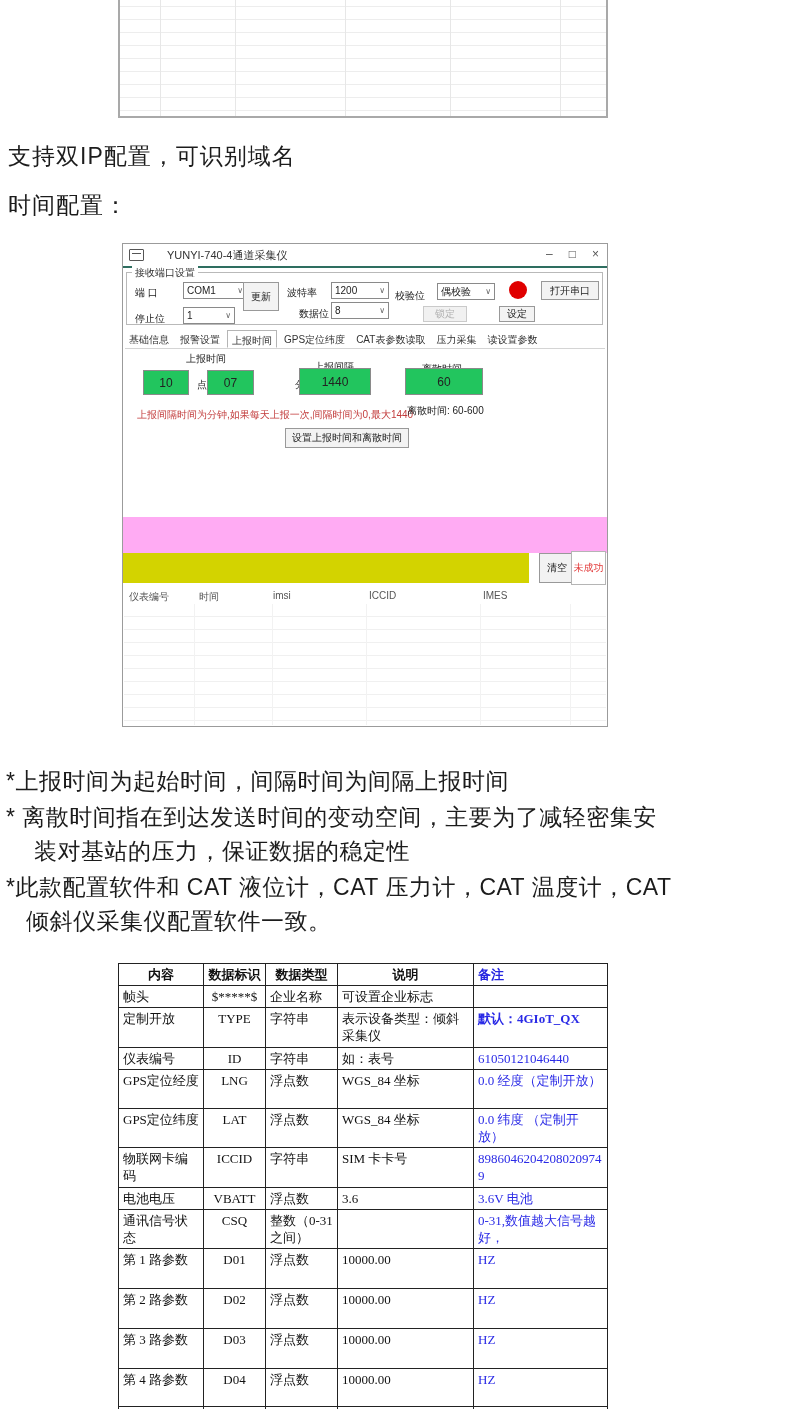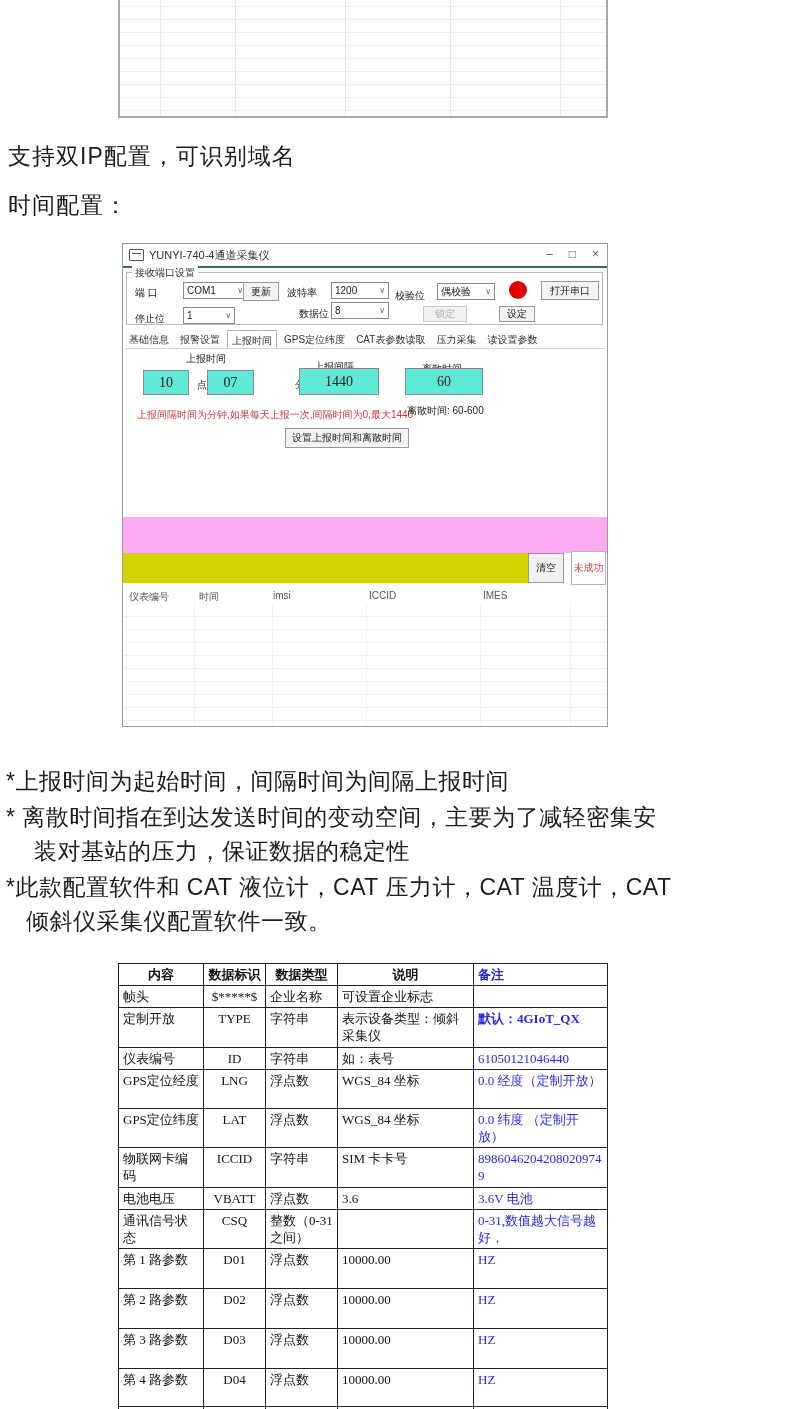--- a/index.html
+++ b/index.html
@@ -9,48 +9,48 @@
   .topgrid{position:absolute;left:118px;top:-6px;width:486px;height:122px;background:#fff;
     border:2px solid #a9a9a9;border-top:none;
     background-image:repeating-linear-gradient(180deg,#ffffff 0 12px,#ededed 12px 13px);}
   .topgrid .vl{position:absolute;top:0;bottom:0;width:1px;background:#e7e7e7;}
   
   .intro1{position:absolute;left:8px;top:141px;font-size:23px;letter-spacing:1px;}
   .intro2{position:absolute;left:8px;top:190px;font-size:23px;letter-spacing:1px;}
   
   .win{position:absolute;left:122px;top:243px;width:486px;height:484px;border:1px solid #9b9b9b;
        background:#fff;font-size:10px;color:#222;box-sizing:border-box;}
-  .titlebar{position:relative;height:22px;display:flex;align-items:center;padding-left:6px;}
+  .titlebar{position:relative;height:22px;display:flex;align-items:center;padding-left:6px;gap:18px;}
   .appicon{width:13px;height:10px;border:1px solid #555;border-radius:1px;position:relative;margin-right:5px;}
   .appicon:before{content:"";position:absolute;left:2px;right:2px;top:3px;height:1px;background:#555;}
   .apptitle{font-size:11px;color:#333;}
   .ctrls{position:absolute;right:8px;top:3px;display:flex;gap:16px;color:#555;font-size:12px;}
   .tealline{position:absolute;top:22px;left:0;right:0;height:2px;background:#2e6e60;}
   .client{position:absolute;top:24px;left:0;right:0;bottom:0;background:#fff;}
   .grp{position:absolute;left:3px;top:4px;width:477px;height:53px;border:1px solid #b9b9b9;box-sizing:border-box;}
   .grp-legend{position:absolute;top:-7px;left:5px;background:#fff;padding:0 3px;font-size:10px;color:#333;}
   .lbl{position:absolute;font-size:10px;color:#222;white-space:nowrap;}
   .sel{position:absolute;height:17px;border:1px solid #8a8a8a;background:#fff;display:flex;align-items:center;
        justify-content:space-between;padding:0 3px;box-sizing:border-box;font-size:10px;}
   .sel .arr{color:#666;font-size:8px;margin-left:4px;}
   .btn{position:absolute;border:1px solid #999;background:#f3f3f3;font-size:10px;display:flex;
        align-items:center;justify-content:center;box-sizing:border-box;color:#222;}
   .btn.disabled{color:#b0b0b0;border-color:#cacaca;background:#f1f1f1;}
   .dot{position:absolute;width:18px;height:18px;border-radius:50%;background:#e00000;}
   .tabs{position:absolute;left:2px;top:62px;right:2px;height:18px;display:flex;gap:3px;
         border-bottom:1px solid #d4d4d4;font-size:10px;}
   .tab{padding:3px 4px 0 4px;color:#333;white-space:nowrap;}
   .tab.active{border:1px solid #b5b5b5;border-bottom:1px solid #fff;background:#fff;}
-  .inputbox{position:absolute;border:1px solid #8a8a8a;background:#5eead4;display:flex;align-items:center;
-            justify-content:center;font-size:14px;box-sizing:border-box;font-family:Liberation Serif, serif;}
+  .inputbox{position:absolute;border:1px solid #8a8a8a;background:#22c55e;display:flex;align-items:center;
+            justify-content:center;font-size:12px;box-sizing:border-box;}
   .rednote{position:absolute;left:14px;top:140px;font-size:10px;color:#c23b3b;white-space:nowrap;}
   .rangehint{position:absolute;left:284px;top:136px;font-size:10px;color:#222;}
   .pinkbar{position:absolute;left:0;right:0;top:249px;height:36px;background:#ffabf3;}
   .yellowbar{position:absolute;left:0;top:285px;width:406px;height:30px;background:#d3d300;}
-  .clearbtn{left:405px;top:285px;width:36px;height:30px;background:#f2f2f2;}
+  .clearbtn{left:416px;top:285px;width:36px;height:30px;background:#f2f2f2;}
   .failbox{position:absolute;left:448px;top:283px;width:35px;height:34px;border:1px solid #b5b5b5;
            background:#fff;color:#e23c3c;display:flex;align-items:center;justify-content:center;
            font-size:10px;box-sizing:border-box;}
   .listheaders{position:absolute;left:0;right:0;top:322px;height:13px;}
   .listheaders span{position:absolute;font-size:10px;color:#555;}
   .listarea{position:absolute;left:1px;right:1px;top:336px;bottom:1px;
     background-image:repeating-linear-gradient(180deg,#ffffff 0 12px,#f0f0f0 12px 13px);}
   .listarea .vl{position:absolute;top:0;bottom:0;width:1px;background:#f2f2f2;}
   
   .notes{position:absolute;left:6px;top:764px;width:792px;font-size:23px;line-height:34px;letter-spacing:0.5px;}
@@ -99,21 +99,21 @@
     <div class="client">
 
       <div class="grp">
         <span class="grp-legend">接收端口设置</span>
 
         <span class="lbl" style="left:8px;top:13px">端 口</span>
         <div class="sel" style="left:56px;top:9px;width:64px">
           <span>COM1</span>
             <span class="arr">∨</span>
         </div>
-        <div class="btn" style="left:116px;top:9px;width:36px;height:19px">更新</div>
+        <div class="btn" style="left:116px;top:9px;width:36px;height:29px">更新</div>
         <span class="lbl" style="left:160px;top:13px">波特率</span>
         <div class="sel" style="left:204px;top:9px;width:58px">
           <span>1200</span>
             <span class="arr">∨</span>
         </div>
         <span class="lbl" style="left:268px;top:16px">校验位</span>
         <div class="sel" style="left:310px;top:10px;width:58px">
           <span>偶校验</span>
             <span class="arr">∨</span>
         </div>
@@ -143,21 +143,21 @@
           <span class="tab">压力采集</span>
           <span class="tab">读设置参数</span>
         </div>
 
       <span class="lbl" style="left:63px;top:84px">上报时间</span>
       <div class="inputbox" style="left:20px;top:102px;width:46px;height:25px">10</div>
       <span class="lbl" style="left:74px;top:110px">点</span>
       <div class="inputbox" style="left:84px;top:102px;width:47px;height:25px">07</div>
       <span class="lbl" style="left:172px;top:110px">分</span>
       <span class="lbl" style="left:191px;top:92px">上报间隔</span>
-      <div class="inputbox" style="left:176px;top:100px;width:80px;height:27px">1440</div>
+      <div class="inputbox" style="left:176px;top:100px;width:72px;height:27px">1440</div>
       <span class="lbl" style="left:299px;top:94px">离散时间</span>
       <div class="inputbox" style="left:282px;top:100px;width:78px;height:27px">60</div>
       <div class="rednote">上报间隔时间为分钟,如果每天上报一次,间隔时间为0,最大1440</div>
       <div class="rangehint">离散时间: 60-600</div>
       <div class="btn" style="left:162px;top:160px;width:124px;height:20px">设置上报时间和离散时间</div>
 
       <div class="pinkbar"></div>
       <div class="yellowbar"></div>
       <div class="btn clearbtn">清空</div>
       <div class="failbox">未成功</div>

